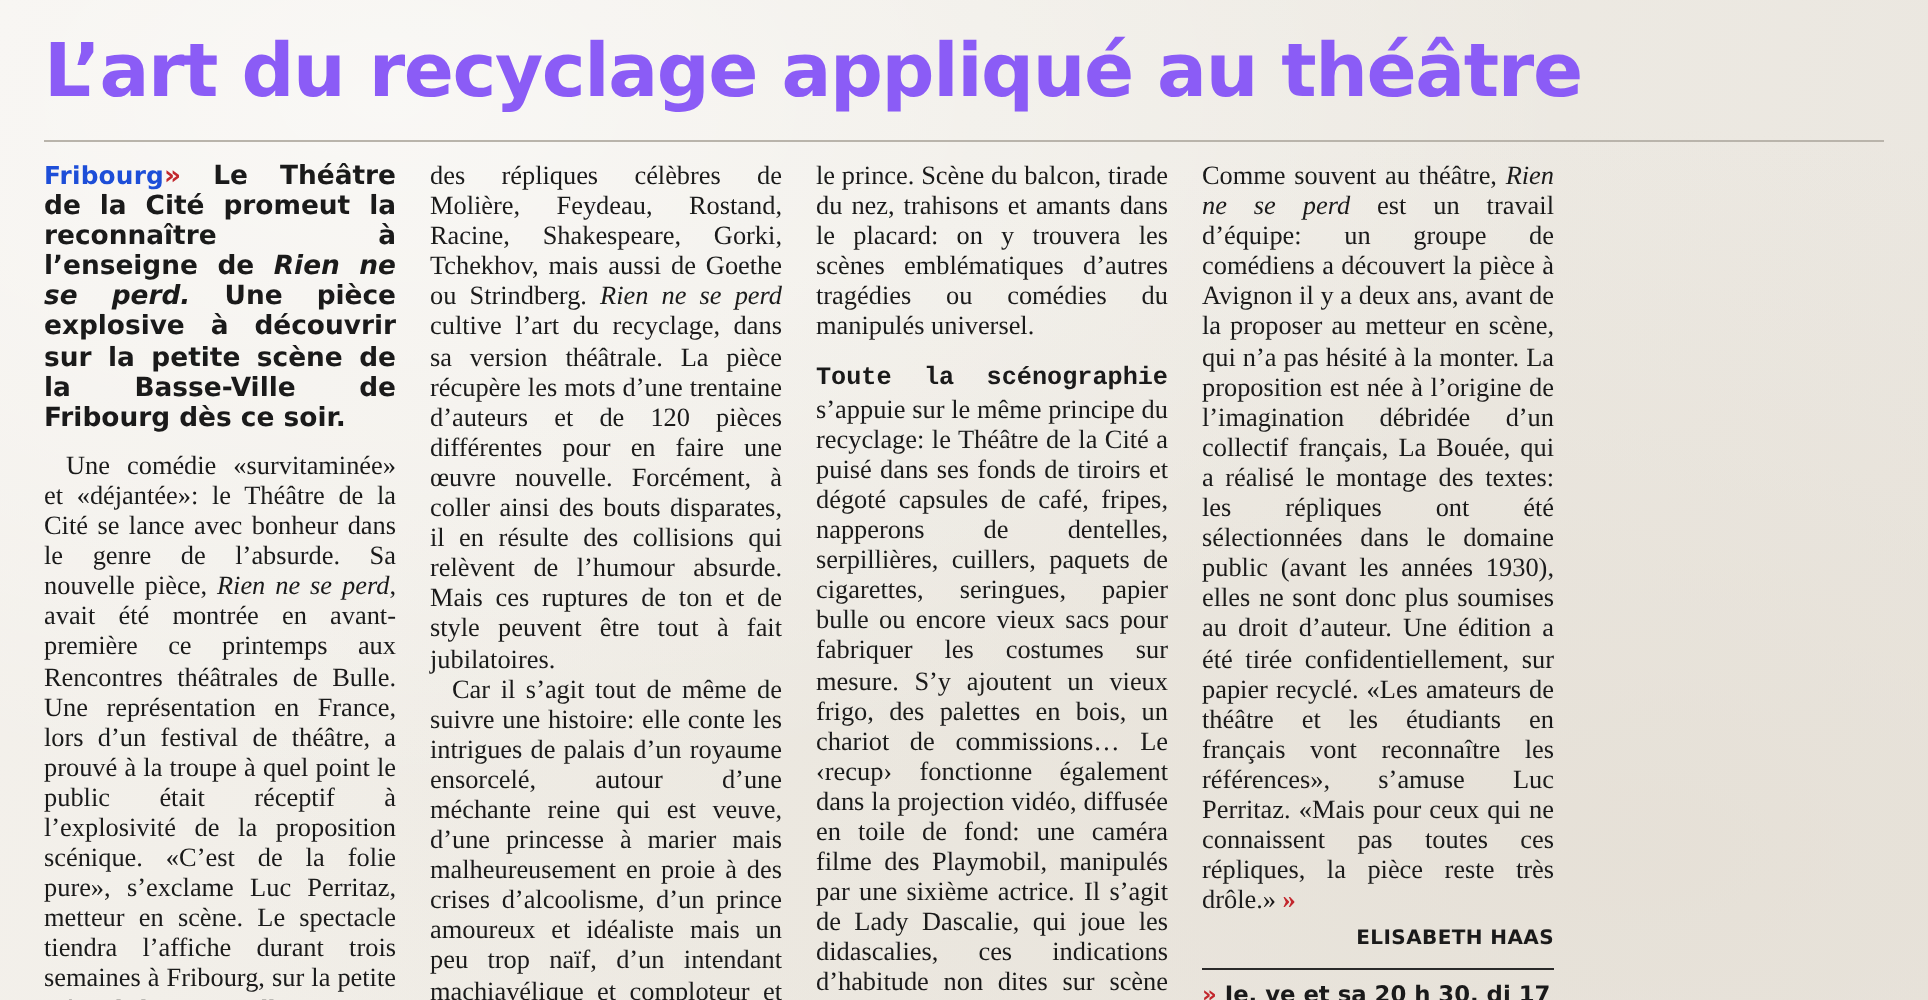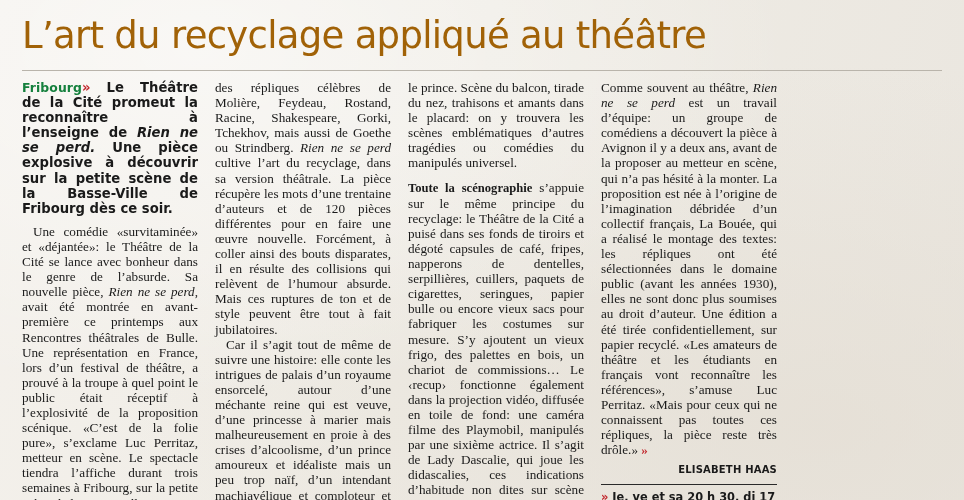--- a/index.html
+++ b/index.html
@@ -27,26 +27,26 @@
   }
   .page {
     position: relative;
     width: 964px;
     height: 500px;
     box-sizing: border-box;
     padding: 14px 22px 8px 22px;
   }
   h1.headline {
     font-family: "DejaVu Sans", sans-serif;
-    font-weight: normal;
+    font-weight: bold;
     font-size: 37px;
     line-height: 44px;
     letter-spacing: -0.7px;
     margin: 0 0 12px 0;
-    color: #a16207;
+    color: #8b5cf6;
   }
   .rule-top {
     border-top: 1px solid #b9b4ab;
     margin: 0 0 9px 0;
     height: 0;
   }
   .columns {
     display: flex;
     gap: 17px;
     align-items: flex-start;
@@ -61,40 +61,40 @@
     line-height: 15.1px;
     text-align: justify;
     text-justify: inter-word;
     hyphens: auto;
     -webkit-hyphens: auto;
   }
   .col p + p {
     text-indent: 11px;
   }
   .kicker {
-    color: #15803d;
+    color: #1d4ed8;
     font-family: "DejaVu Sans", sans-serif;
     font-weight: bold;
     font-size: 12.4px;
     letter-spacing: 0.1px;
   }
   .kicker-arrow {
     color: #c2272d;
     font-weight: bold;
   }
   .lead-text {
     font-family: "DejaVu Sans", sans-serif;
     font-weight: bold;
     font-size: 12.3px;
     line-height: 15.2px;
   }
   .lead-text .it { font-style: italic; }
   .it { font-style: italic; }
   .sub-head {
-    font-family: Liberation Serif, serif;
+    font-family: Liberation Mono, monospace;
     font-weight: bold;
     font-size: 12.6px;
   }
   .byline {
     font-family: "DejaVu Sans", sans-serif;
     font-weight: bold;
     font-size: 10px;
     text-align: right;
     margin-top: 7px;
     letter-spacing: 0.2px;

